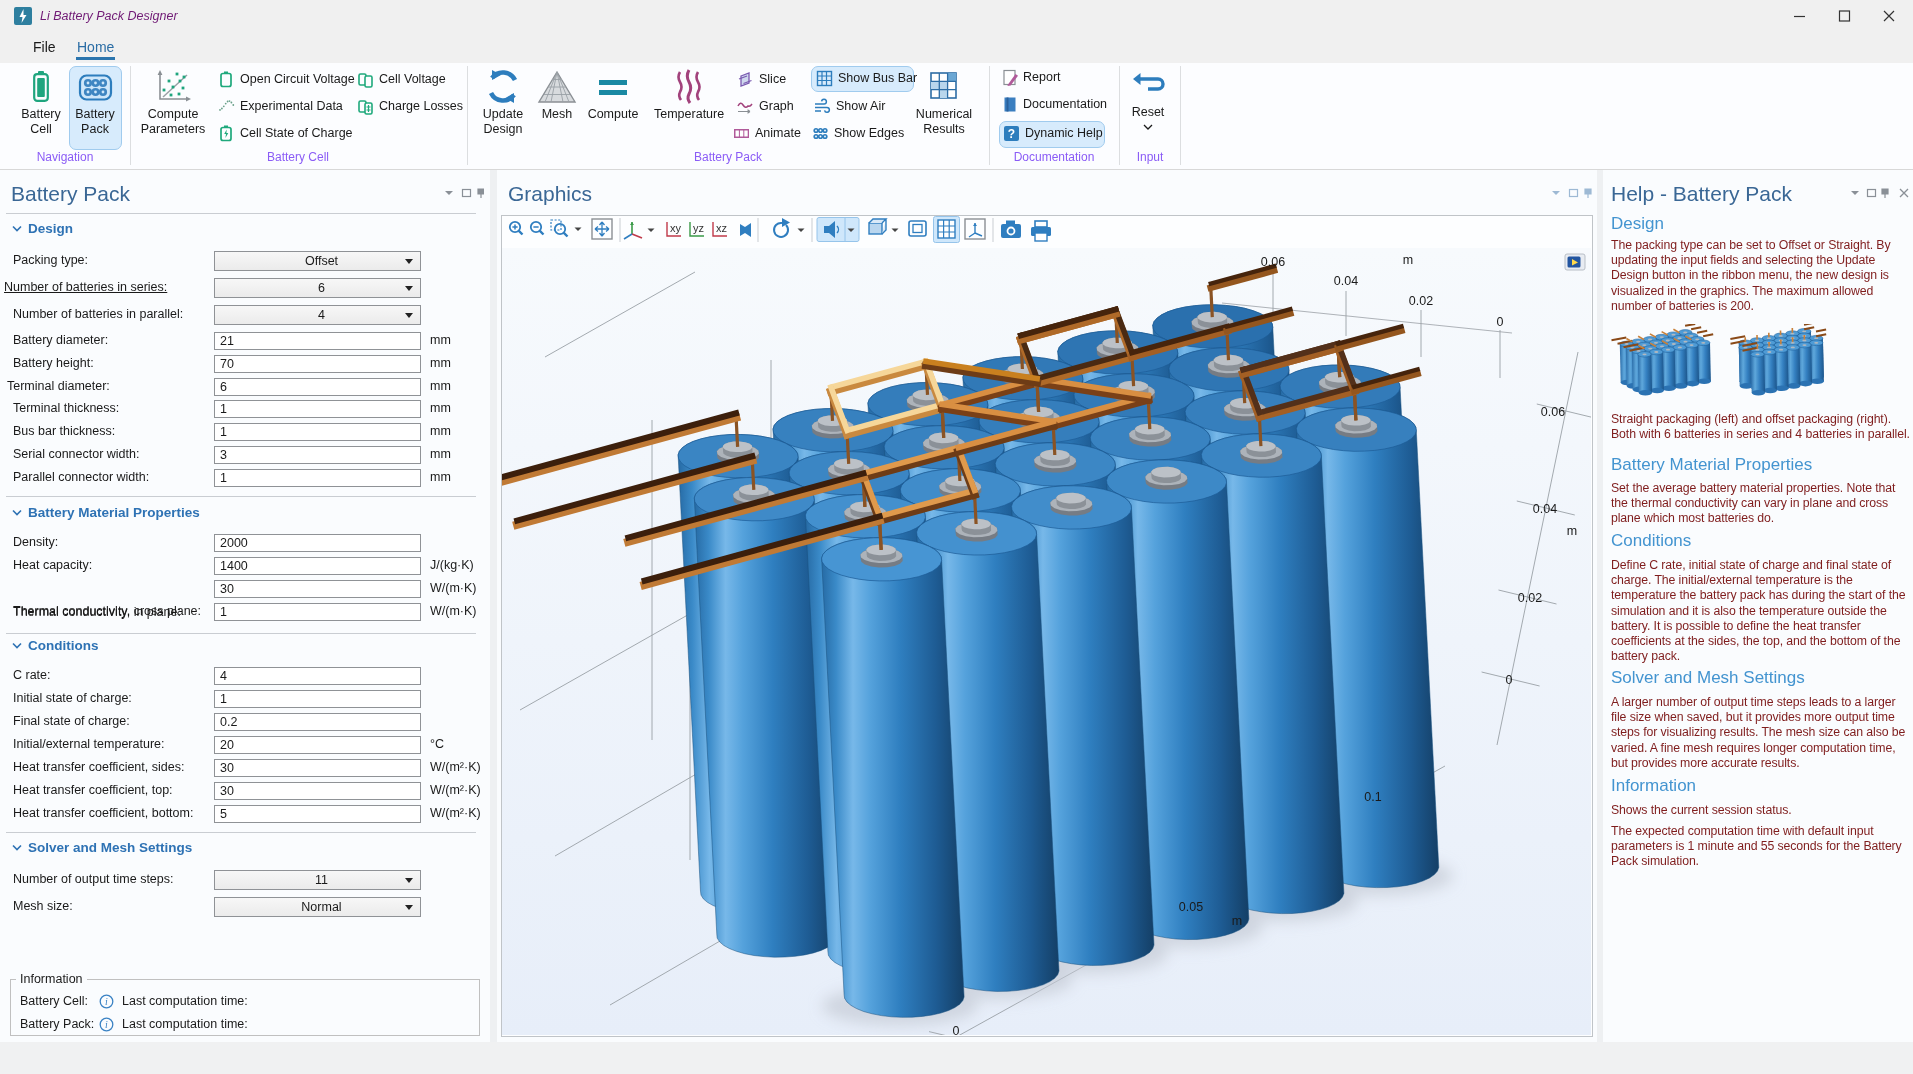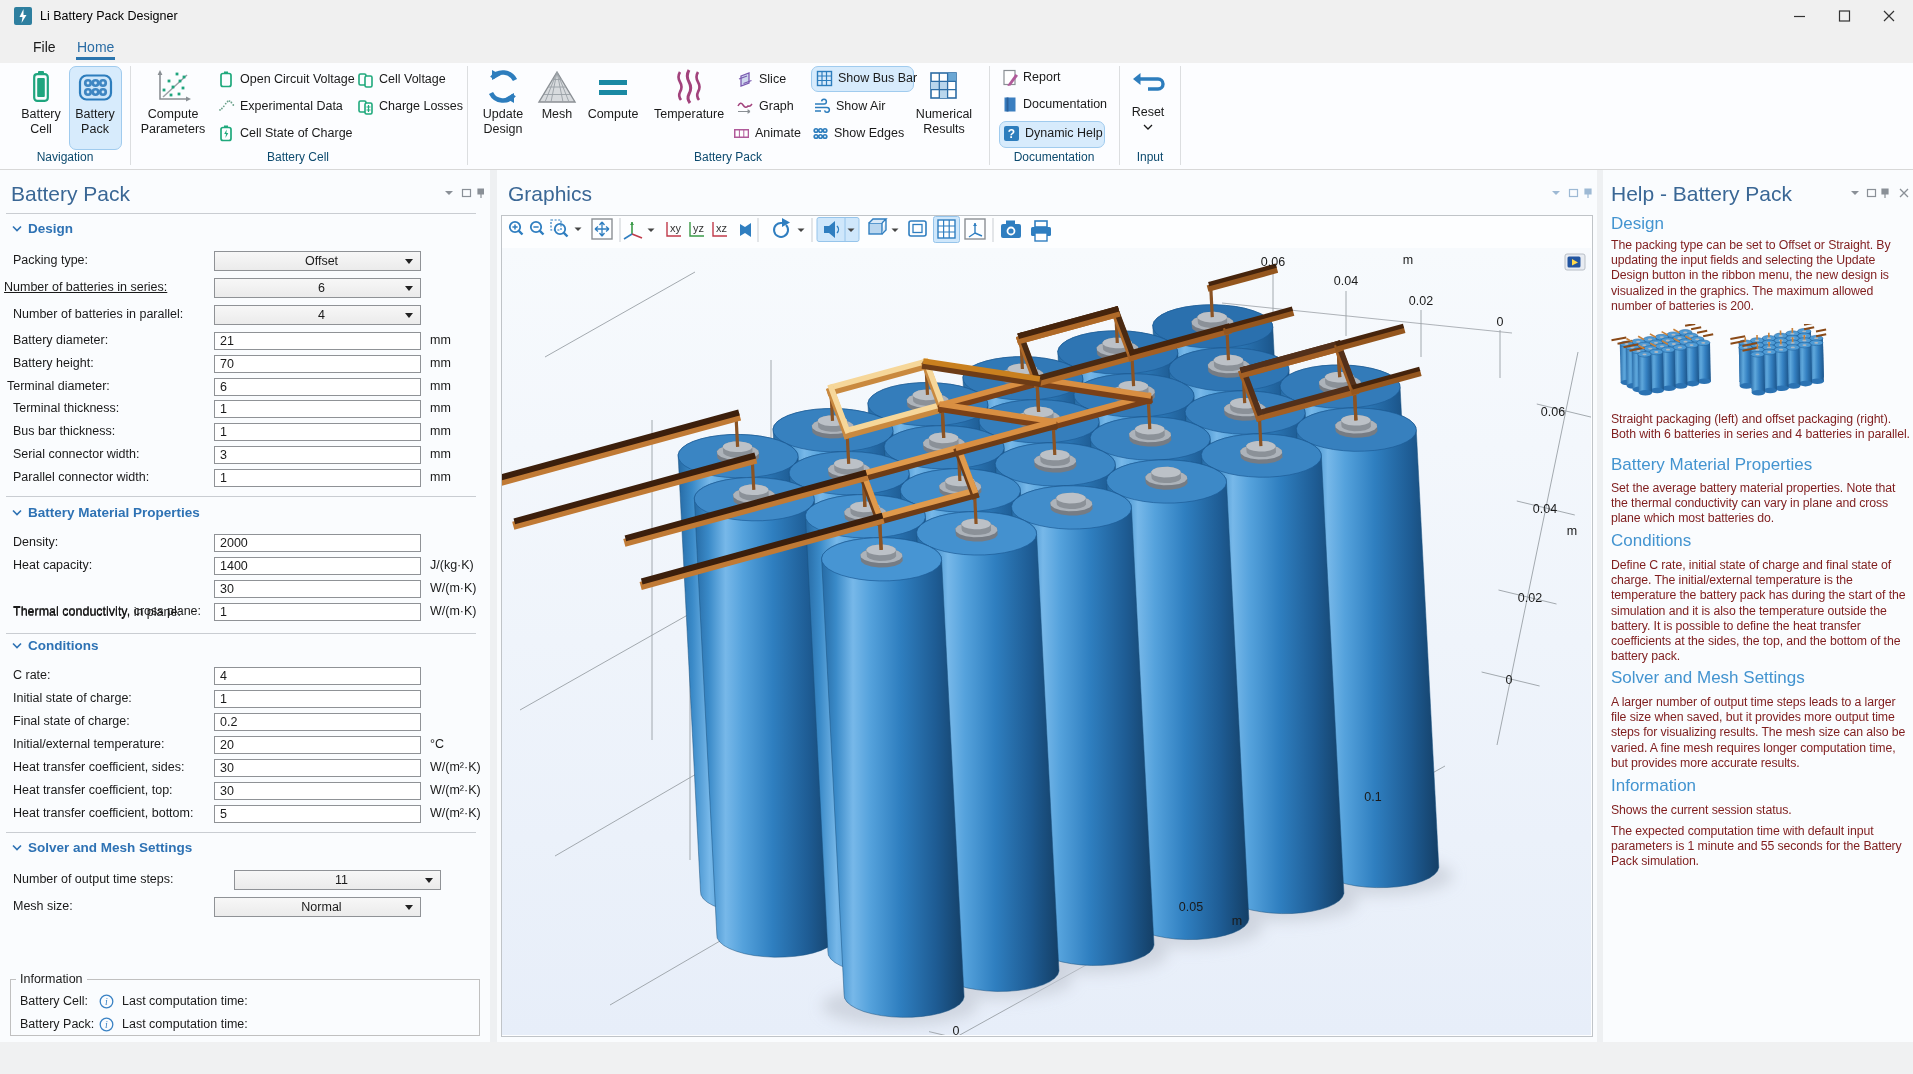--- a/index.html
+++ b/index.html
@@ -2,26 +2,26 @@
 <html><head>
 <meta charset="utf-8">
 <title>Li Battery Pack Designer</title>
 <style>
   html,body{margin:0;padding:0;}
   body{width:1913px;height:1074px;overflow:hidden;background:#eef0f2;
        font-family:"Liberation Sans",sans-serif;color:#1a1a1a;}
   #app{position:relative;width:1913px;height:1074px;}
   .abs{position:absolute;}
   #titlebar{left:0;top:0;width:1913px;height:32px;background:#f0f0f0;}
-  #title{left:40px;top:9px;font-size:12.5px;color:#000000;}
+  #title{left:40px;top:9px;font-size:12.5px;color:#701a75;font-style:italic;}
   #menurow{left:0;top:32px;width:1913px;height:31px;background:#f0f0f0;}
   #ribbon{left:0;top:63px;width:1913px;height:106px;background:#fcfdff;
           border-bottom:1px solid #d8d8d8;}
   .rsep{top:3px;width:1px;height:99px;background:#dcdee0;}
-  .grouplabel{top:90px;font-size:12px;color:#0c4a6e;text-align:center;}
+  .grouplabel{top:90px;font-size:12px;color:#8b5cf6;text-align:center;}
   .bigbtn{font-size:12.5px;text-align:center;line-height:15px;color:#1a1a1a;}
   .smallitem{font-size:12.5px;color:#1a1a1a;white-space:nowrap;}
   .sel{background:#d7ebfc;border:1px solid #a0cbee;border-radius:7px;}
   .panel{background:#fafcfe;top:170px;height:872px;}
   .ptitle{font-size:21px;color:#3a6795;}
   .phr{height:1px;background:#c9cdd2;}
   .sechead{font-size:13.5px;font-weight:bold;color:#2e72b4;}
   .flabel{font-size:12.5px;color:#1a1a1a;}
   .tinput{background:#fff;border:1px solid #8f9296;font-size:12.5px;
           padding:0 0 0 5px;line-height:16px;height:16px;}
@@ -361,21 +361,21 @@
 <div class="abs flabel" style="left:430px;top:783px;">W/(m²·K)</div>
 <div class="abs flabel" style="left:13px;top:806px;">Heat transfer coefficient, bottom:</div>
 <div class="abs tinput" style="left:214px;top:805px;width:200px;">5</div>
 <div class="abs flabel" style="left:430px;top:806px;">W/(m²·K)</div>
 <div class="abs phr" style="left:6px;top:832px;width:470px;"></div>
 <svg class="abs" style="left:12px;top:844px" width="10" height="7">
 <path d="M1 1.5 L5 5.5 L9 1.5" stroke="#2e72b4" stroke-width="1.6" fill="none"></path>
     </svg>
 <div class="abs sechead" style="left:28px;top:840px;">Solver and Mesh Settings</div>
 <div class="abs flabel" style="left:13px;top:872px;">Number of output time steps:</div>
-<div class="abs dropd" style="left:214px;top:870px;width:197px;margin-left:20px;">11<span class="darr"></span></div>
+<div class="abs dropd" style="left:214px;top:870px;width:197px;">11<span class="darr"></span></div>
 <div class="abs flabel" style="left:13px;top:899px;">Mesh size:</div>
 <div class="abs dropd" style="left:214px;top:897px;width:197px;">Normal<span class="darr"></span></div>
 <div class="abs" style="left:10px;top:979px;width:468px;height:55px;border:1px solid #c0c0c0;"></div>
 <div class="abs flabel" style="left:16px;top:972px;background:#fafcfe;padding:0 4px;">Information</div>
 <div class="abs flabel" style="left:20px;top:994px;">Battery Cell:</div>
 <svg class="abs" style="left:99px;top:994px" width="15" height="15">
  <circle cx="7.5" cy="7.5" r="6.3" fill="none" stroke="#3a82c4" stroke-width="1.3"></circle>
  <text x="7.5" y="11" font-size="10" font-style="italic" fill="#3a82c4" text-anchor="middle" font-family="Liberation Serif">i</text>
 </svg>
 <div class="abs flabel" style="left:122px;top:994px;">Last computation time:</div>

